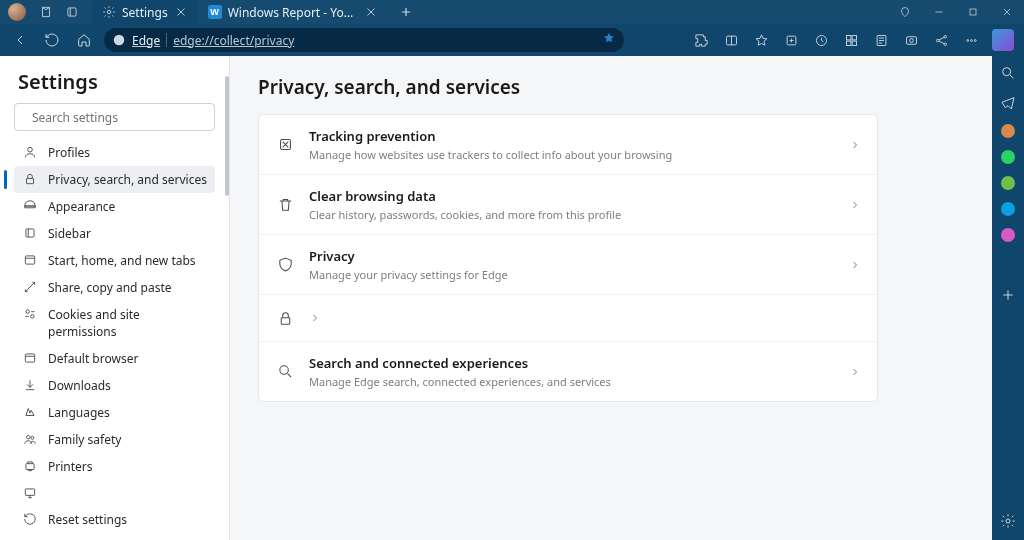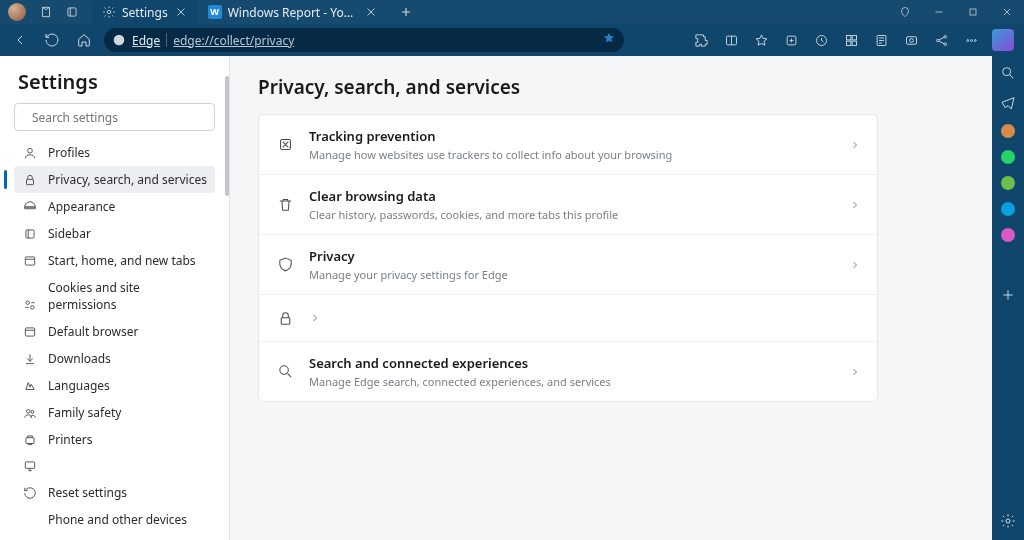--- a/index.html
+++ b/index.html
@@ -47,21 +47,21 @@
   .right-sidebar .dot { width:14px; height:14px; border-radius:50%; }
 
   
   .settings-sidebar { width:230px; background:#fff; border-right:1px solid #e1e3e6; padding:10px 14px 10px 14px; overflow-y:auto; position:relative; }
   .settings-sidebar::after { content:""; position:absolute; right:0; top:20px; width:4px; height:120px; background:#c2c6cc; border-radius:2px; }
   .settings-title { font-size:20px; font-weight:600; color:#1a1a1a; margin:2px 0 8px 4px; }
   .settings-search { height:28px; border:1px solid #cfd3d8; border-radius:4px; display:flex; align-items:center; padding:0 8px; gap:8px; margin-bottom:8px; }
   .settings-search svg { stroke:#6b7076; width:14px; height:14px; fill:none; stroke-width:2; }
   .settings-search input { border:none; outline:none; font-size:12px; flex:1; background:transparent; color:#333; }
   .snav { list-style:none; }
-  .snav li { display:flex; align-items:flex-end; gap:10px; padding:5px 6px 5px 8px; font-size:12px; color:#2b2b2b; border-radius:4px; cursor:pointer; position:relative; }
+  .snav li { display:flex; align-items:flex-start; gap:10px; padding:5px 6px 5px 8px; font-size:12px; color:#2b2b2b; border-radius:4px; cursor:pointer; position:relative; }
   .snav li.active { background:#eceef1; }
   .snav li.active::before { content:""; position:absolute; left:-10px; top:4px; bottom:4px; width:3px; background:#0067c0; border-radius:2px; }
   .snav li .micon { width:16px; height:16px; display:flex; align-items:center; justify-content:center; flex-shrink:0; }
   .snav li .micon svg { stroke:#4a4f55; width:14px; height:14px; fill:none; stroke-width:1.6; }
 
   
   .main { flex:1; padding:18px 28px; overflow:auto; }
   .page-heading { font-size:19px; font-weight:600; color:#1a1a1a; margin-bottom:14px; }
   .card { background:#fff; border:1px solid #e6e8eb; border-radius:6px; overflow:hidden; max-width:620px; }
   .row { display:flex; align-items:center; padding:12px 16px; gap:14px; border-bottom:1px solid #f0f1f3; cursor:pointer; }
@@ -299,20 +299,28 @@
               <svg viewBox="0 0 24 24">
                 <rect x="4" y="5" width="16" height="14" rx="2"></rect>
                 <path d="M4 9h16"></path>
               </svg>
             </span>
             <span>Start, home, and new tabs</span>
           </li>
           <li>
             <span class="micon">
               <svg viewBox="0 0 24 24">
+                <path d="M16 4h4v4M20 4l-8 8M8 20H4v-4M4 20l8-8"></path>
+              </svg>
+            </span>
+            <span>Share, copy and paste</span>
+          </li>
+          <li>
+            <span class="micon">
+              <svg viewBox="0 0 24 24">
                 <circle cx="8" cy="8" r="3"></circle>
                 <circle cx="16" cy="16" r="3"></circle>
                 <path d="M20 8h-6M10 16H4"></path>
               </svg>
             </span>
             <span>Cookies and site permissions</span>
           </li>
           <li>
             <span class="micon">
               <svg viewBox="0 0 24 24">
@@ -400,21 +408,21 @@
               </svg></span>
           </div>
           <div class="row">
             <span class="ricon2">
               <svg viewBox="0 0 24 24">
                 <path d="M4 7h16M9 7V5h6v2M7 7l1 13h8l1-13"></path>
               </svg>
             </span>
             <span class="txt">
               <div class="rtitle">Clear browsing data</div>
-              <div class="rdesc">Clear history, passwords, cookies, and more tabs this profile</div>
+              <div class="rdesc">Clear history, passwords, cookies, and more from this profile</div>
             </span>
             <span class="chev"><svg viewBox="0 0 24 24">
                 <path d="M9 6l6 6-6 6"></path>
               </svg></span>
           </div>
           <div class="row">
             <span class="ricon2">
               <svg viewBox="0 0 24 24">
                 <path d="M12 3l8 3v5c0 5-3.5 8.5-8 10-4.5-1.5-8-5-8-10V6z"></path>
               </svg>

